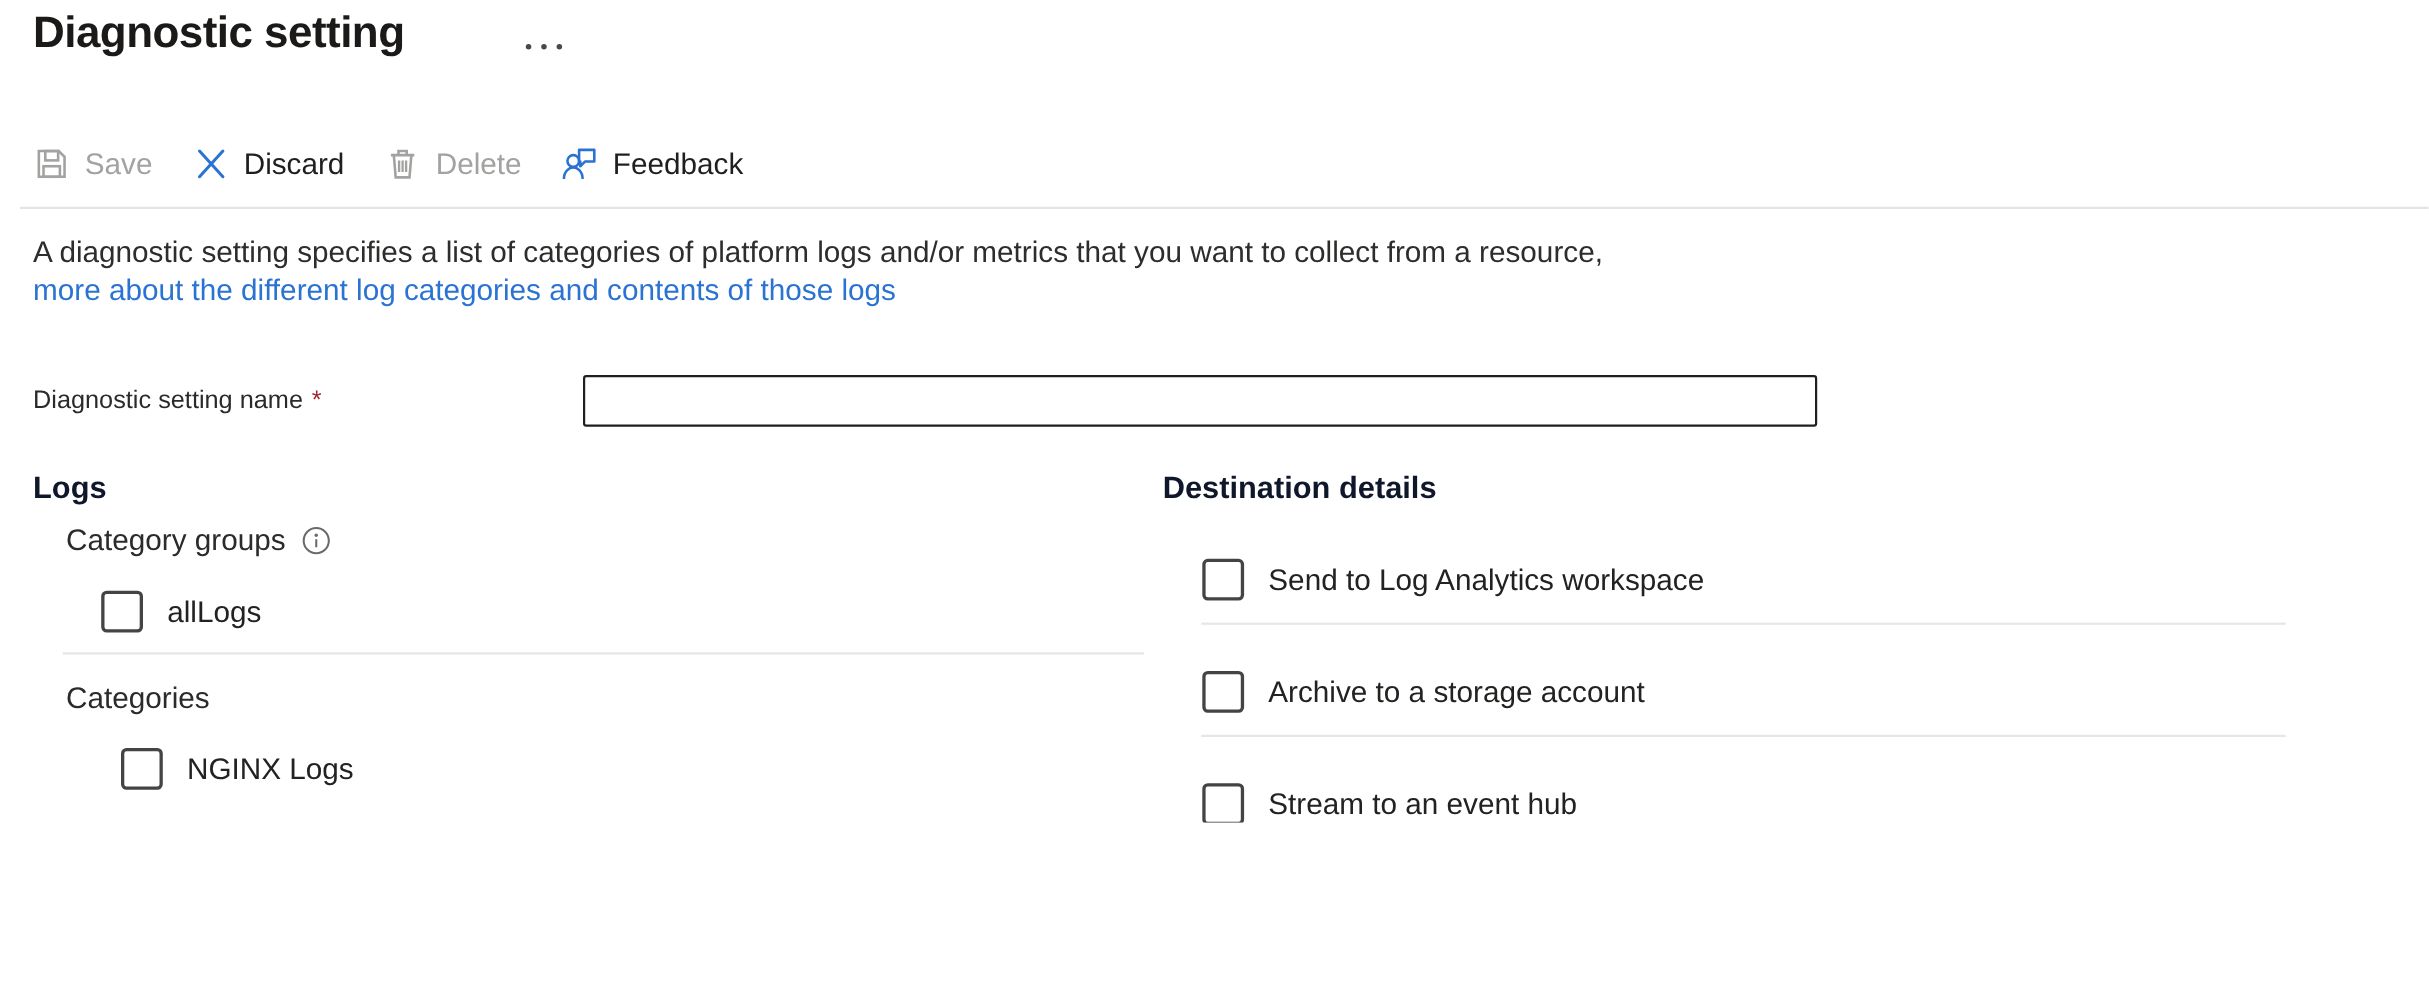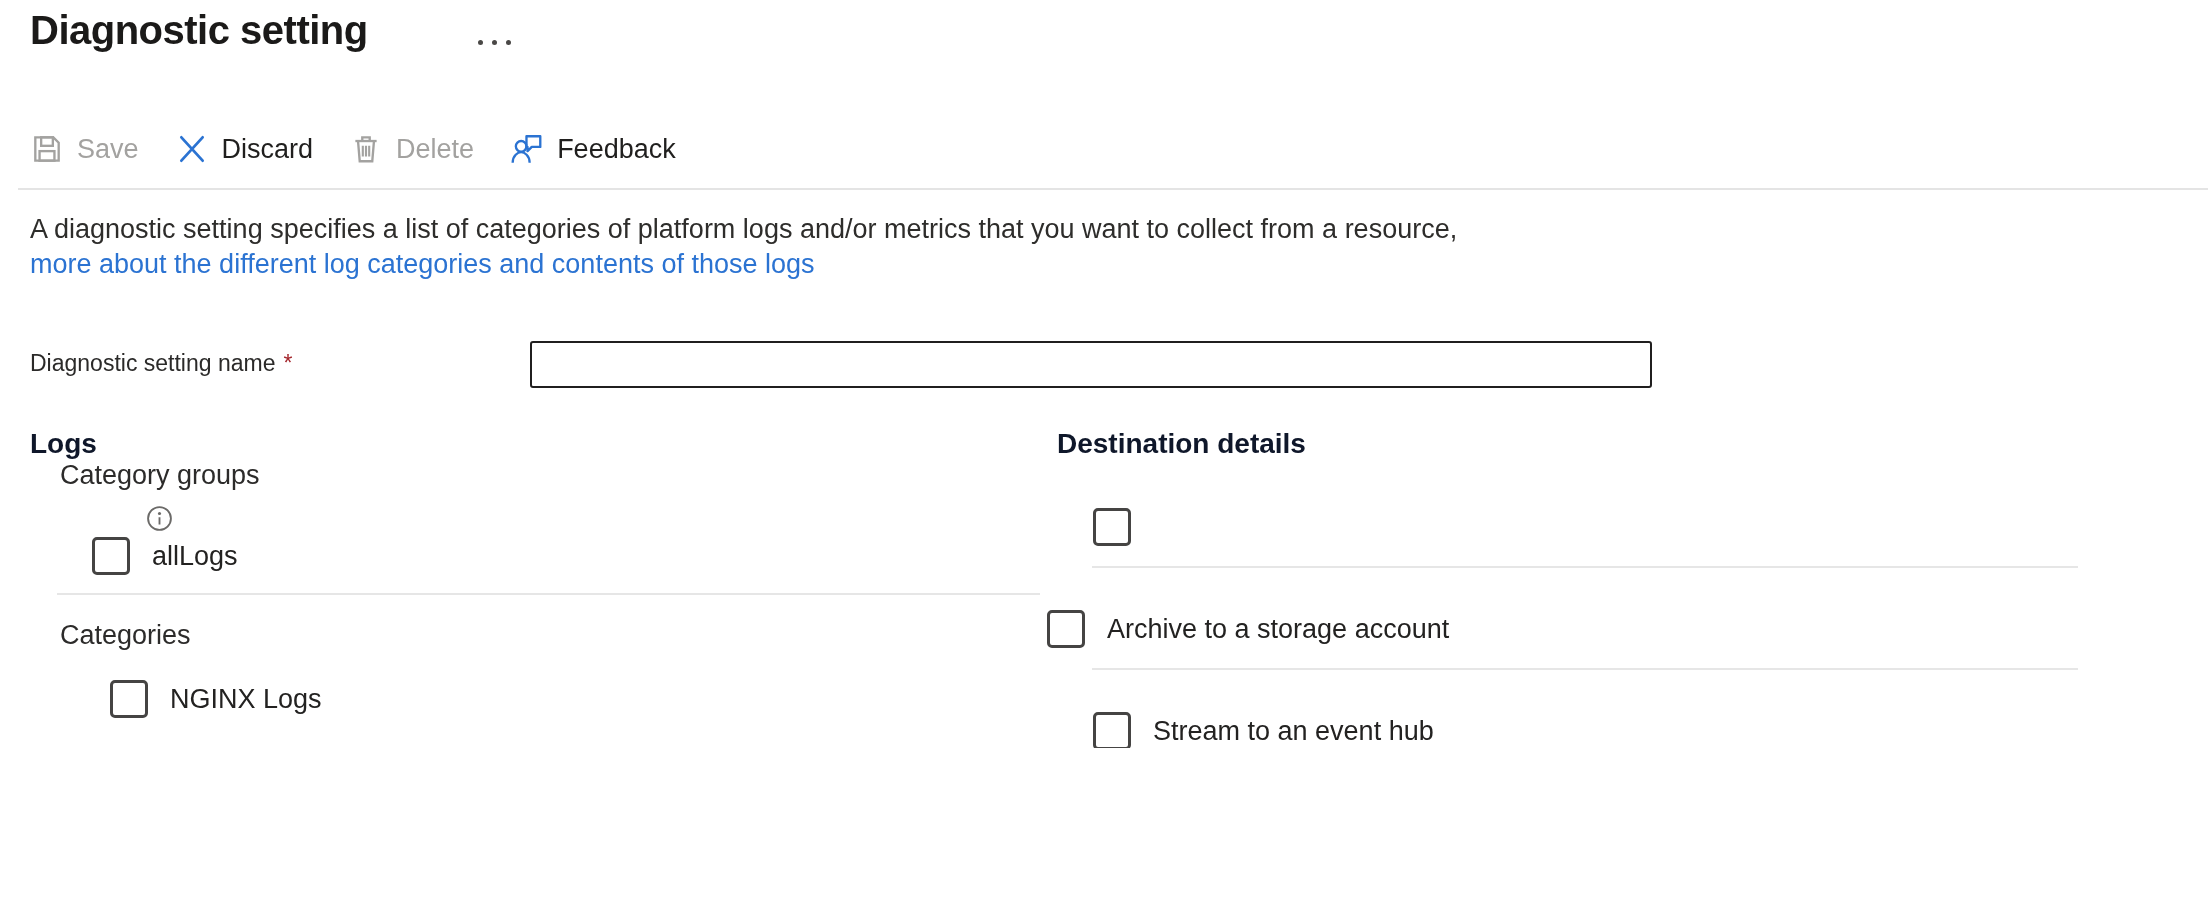--- a/index.html
+++ b/index.html
@@ -108,21 +108,21 @@
     <div class="line"><span class="link">more about the different log categories and contents of those logs</span></div>
   </div>
 
   <div class="name-label">
     <span>Diagnostic setting name</span><span class="req">*</span>
   </div>
   <input class="name-input" type="text" value="" style="">
 
   <div class="section-h" style="left:30px;top:428px;">Logs</div>
 
-  <div class="sub-label" style="left:60px;top:460px;flex-direction:column;">
+  <div class="sub-label" style="left:60px;top:476px;">
     <span>Category groups</span>
     <span class="info-icon" title="Info">
       <svg width="27" height="27" viewBox="0 0 26 26" fill="none">
         <circle cx="13" cy="13" r="11" stroke="#6b6a68" stroke-width="1.8"></circle>
         <circle cx="13" cy="8.2" r="1.5" fill="#6b6a68"></circle>
         <path d="M13 11.8 v7" stroke="#6b6a68" stroke-width="1.8"></path>
       </svg>
     </span>
   </div>
 
@@ -149,24 +149,25 @@
       </svg>
     </span>
     <span class="chk-label">NGINX Security Logs</span>
   </div>
   <div class="divider" style="left:91px;top:859px;width:949px;"></div>
 
   <div class="section-h" style="left:1057px;top:428px;">Destination details</div>
 
   <div class="chk-row" style="left:1093px;top:508px;">
     <span class="chk"></span>
+    <span class="chk-label">Send to Log Analytics workspace</span>
   </div>
   <div class="divider" style="left:1092px;top:566px;width:986px;"></div>
 
-  <div class="chk-row" style="left:1047px;top:610px;">
+  <div class="chk-row" style="left:1093px;top:610px;">
     <span class="chk"></span>
     <span class="chk-label">Archive to a storage account</span>
   </div>
   <div class="divider" style="left:1092px;top:668px;width:986px;"></div>
 
   <div class="chk-row" style="left:1093px;top:712px;">
     <span class="chk"></span>
     <span class="chk-label">Stream to an event hub</span>
   </div>
   <div class="divider" style="left:1092px;top:770px;width:986px;"></div>

